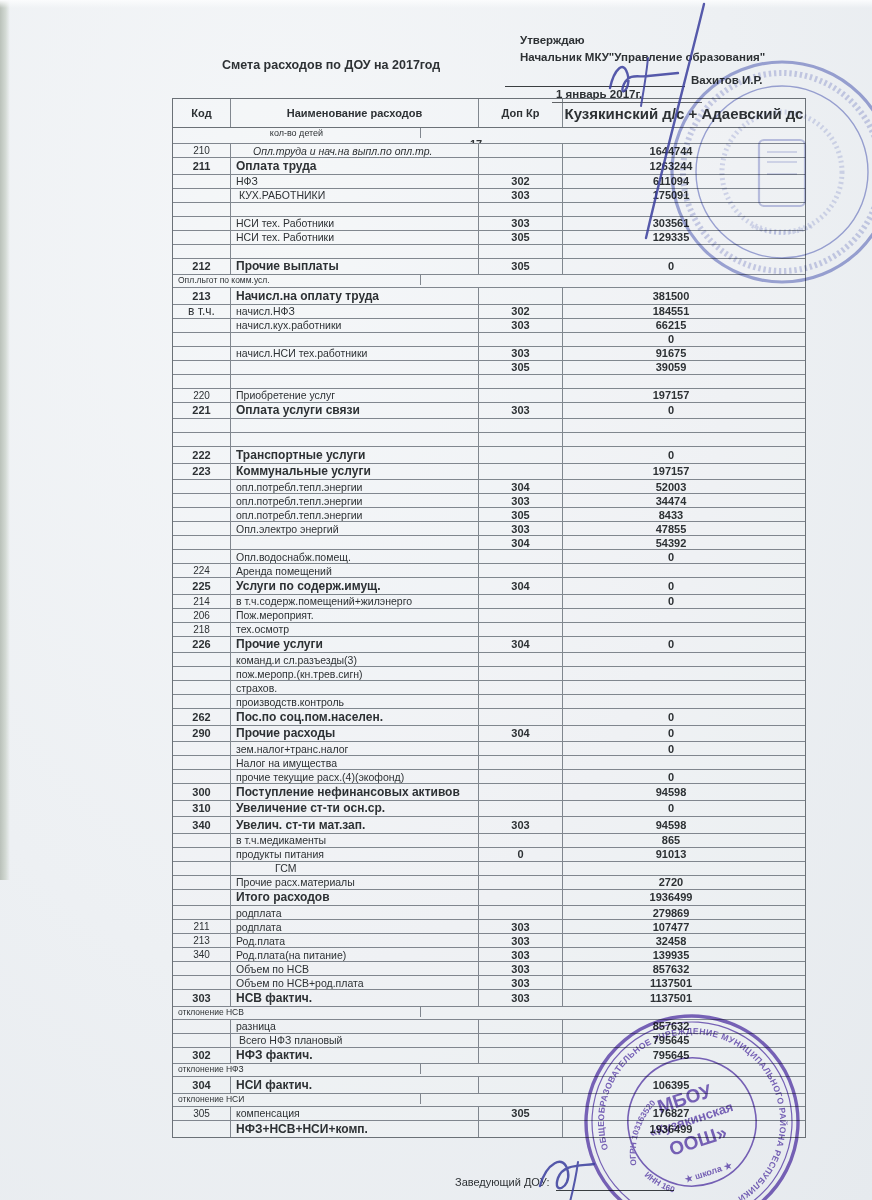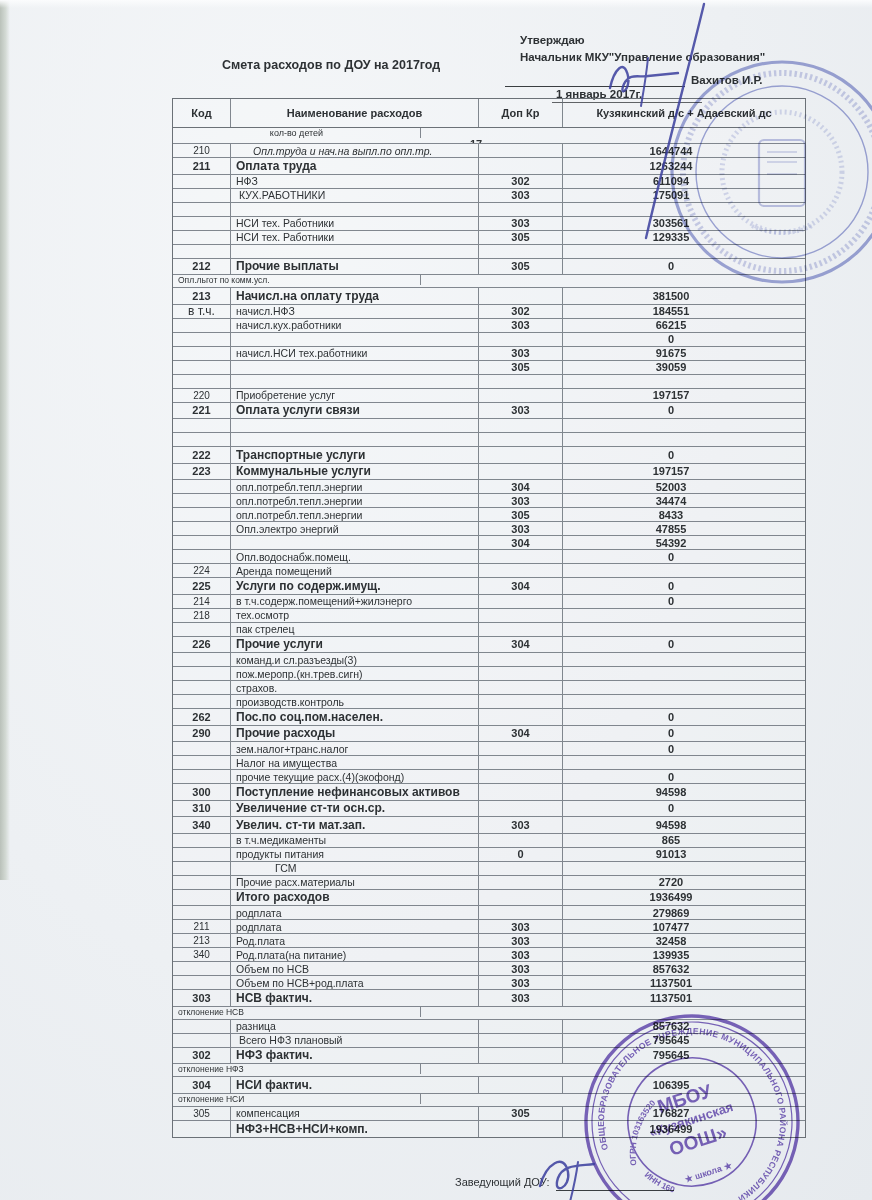--- a/index.html
+++ b/index.html
@@ -34,21 +34,21 @@
   .cc{width:58px;align-self:stretch;display:flex;align-items:center;justify-content:center;
       border-right:1px solid var(--line);font-size:10px;box-sizing:border-box;}
   .nc{width:248px;align-self:stretch;display:flex;align-items:center;padding-left:5px;
       border-right:1px solid var(--line);font-size:10.5px;white-space:pre;box-sizing:border-box;}
   .dc{width:84px;align-self:stretch;display:flex;align-items:center;justify-content:center;
       border-right:1px solid var(--line);font-size:11px;font-weight:700;box-sizing:border-box;}
   .vc{flex:1;align-self:stretch;display:flex;align-items:center;justify-content:center;
       padding-right:26px;font-size:11px;font-weight:700;box-sizing:border-box;}
   .hdr .cc,.hdr .dc{font-size:11px;font-weight:700;}
   .hdr .nc{justify-content:center;padding-left:0;font-size:11px;}
-  .hdr .vc{padding-right:0;font-size:11px;text-align:center;}
+  .hdr .vc{padding-right:0;font-size:15px;text-align:center;}
   .b{height:16.5px;} .b .nc{font-weight:700;font-size:12px;} .b .cc{font-weight:700;font-size:11px;}
   .s{height:13px;flex-direction:column;} .s .nc{font-size:8.5px;}
   .cs{height:16px;} .cs .nc{justify-content:center;padding-left:0;font-size:9px;}
   .i .nc{font-style:italic;padding-left:22px;}
   .t .cc{font-size:12px;}
   .g .nc{padding-left:44px;}
 
   
   .foot-label{position:absolute;left:455px;top:1176px;font-size:11px;}
   .foot-line{position:absolute;left:556px;top:1190px;width:118px;border-bottom:1.2px solid #3a3e41;}
@@ -272,28 +272,28 @@
         <div class="dc">304</div>
         <div class="vc">0</div>
       </div>
       <div class="rw">
         <div class="cc">214</div>
         <div class="nc">в т.ч.содерж.помещений+жилэнерго</div>
         <div class="dc"></div>
         <div class="vc">0</div>
       </div>
       <div class="rw">
+        <div class="cc">206</div>
+        <div class="nc">Пож.мероприят.</div>
+        <div class="dc"></div>
+        <div class="vc"></div>
+      </div>
+      <div class="rw">
         <div class="cc">218</div>
         <div class="nc">тех.осмотр</div>
-        <div class="dc"></div>
-        <div class="vc"></div>
-      </div>
-      <div class="rw">
-        <div class="cc"></div>
-        <div class="nc">пак стрелец</div>
         <div class="dc"></div>
         <div class="vc"></div>
       </div>
       <div class="rw b">
         <div class="cc">226</div>
         <div class="nc">Прочие услуги</div>
         <div class="dc">304</div>
         <div class="vc">0</div>
       </div>
       <div class="rw">

